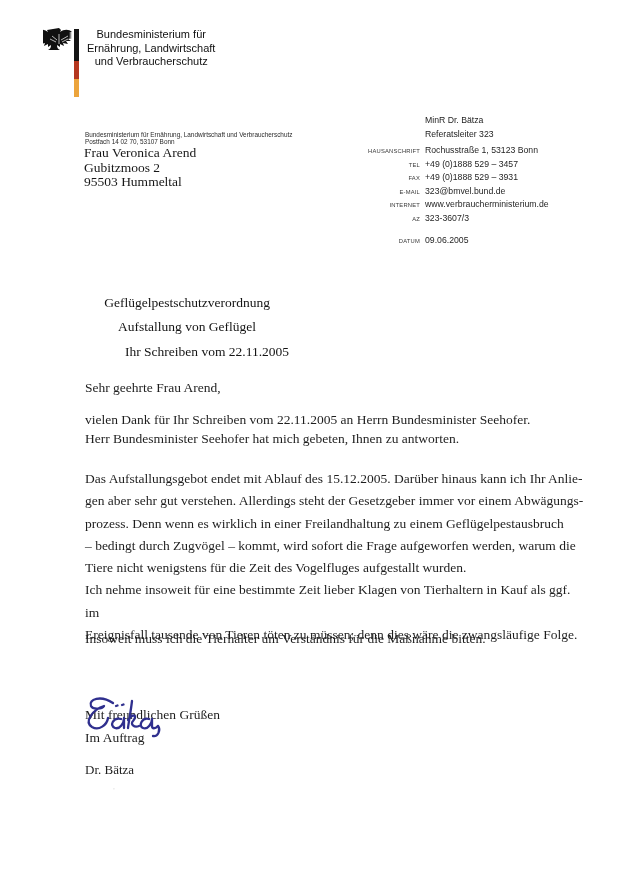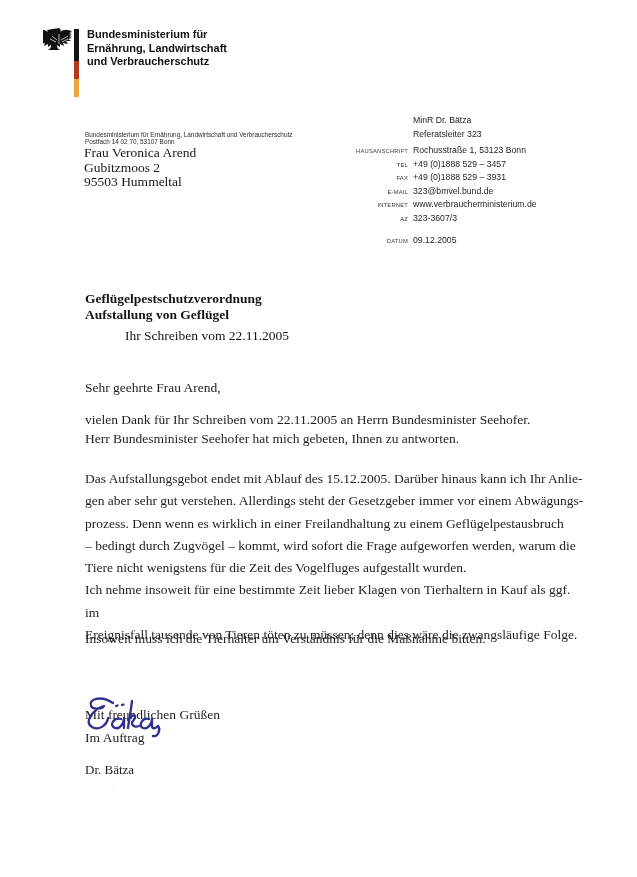--- a/index.html
+++ b/index.html
@@ -11,51 +11,51 @@
 
   
   .eagle { position:absolute; left:43px; top:25px; width:32px; height:32px; }
   .flag-stripe {
     position:absolute; left:74px; top:29px; width:5px; height:68px;
     background:linear-gradient(#141414 0%, #141414 47%, #b5371f 47%, #b5371f 73%, #eca43c 73%, #eca43c 100%);
   }
   .ministry-name {
     position:absolute; left:87px; top:28px;
     font-family:"Liberation Sans", sans-serif; font-size:11px; line-height:13.5px;
-    font-weight:700; color:#101010;
+    font-weight:400; color:#101010;text-align:center;
   }
 
   
   .sender-return {
     position:absolute; left:85px; top:131px;
     font-family:"Liberation Sans", sans-serif; font-size:6.4px; line-height:7px; color:#2b2b2b;
   }
   .recipient-address {
     position:absolute; left:84px; top:146px;
     font-size:13.5px; line-height:14.5px; color:#171717;
   }
 
   
   .contact-block {
-    position:absolute; left:340px; top:114px; width:250px;
+    position:absolute; left:352px; top:114px; width:250px;
     font-family:"Liberation Sans", sans-serif; color:#222;
   }
   .officer { margin-left:73px; font-size:8.7px; line-height:13.5px; }
   .contact-rows { margin-top:4px; }
   .crow { display:flex; align-items:baseline; height:13.6px; }
   .crow-label {
     width:68px; text-align:right; font-size:5.8px; letter-spacing:0.2px;
     color:#3a3a3a; flex:none;
   }
   .crow-value { margin-left:5px; font-size:8.7px; color:#1f1f1f; }
   .date-row { margin-top:8px; }
 
   
   .subject { position:absolute; left:85px; top:291px; font-size:13.5px; color:#141414; }
-  .subject-bold { font-weight:bold; line-height:16px; }
+  .subject-bold { font-weight:normal; line-height:24px;text-align:center; }
   .subject-ref { margin-top:5px; line-height:15px;margin-left:40px; }
 
   
   .salutation { position:absolute; left:85px; top:380px; font-size:13.5px; }
   .para { position:absolute; left:85px; width:500px; font-size:13.5px; }
   .para-1 { top:410px; line-height:19px; }
   .para-2 { top:468px; line-height:22.3px;font-family:Liberation Serif, serif; }
   .para-3 { top:627px; line-height:23px; }
   .closing { position:absolute; left:85px; top:655px; font-size:13.5px; line-height:23px;margin-top:48px; }
 
@@ -111,21 +111,21 @@
       <div class="crow">
         <span class="crow-label">INTERNET</span>
         <span class="crow-value">www.verbraucherministerium.de</span>
       </div>
       <div class="crow">
         <span class="crow-label">AZ</span>
         <span class="crow-value">323-3607/3</span>
       </div>
       <div class="crow date-row">
         <span class="crow-label">DATUM</span>
-        <span class="crow-value">09.12.2005</span>
+        <span class="crow-value">09.06.2005</span>
       </div>
     </div>
   </div>
 
   <div class="subject">
     <div class="subject-bold pre">Geflügelpestschutzverordnung
 Aufstallung von Geflügel</div>
     <div class="subject-ref">Ihr Schreiben vom 22.11.2005</div>
   </div>
 

